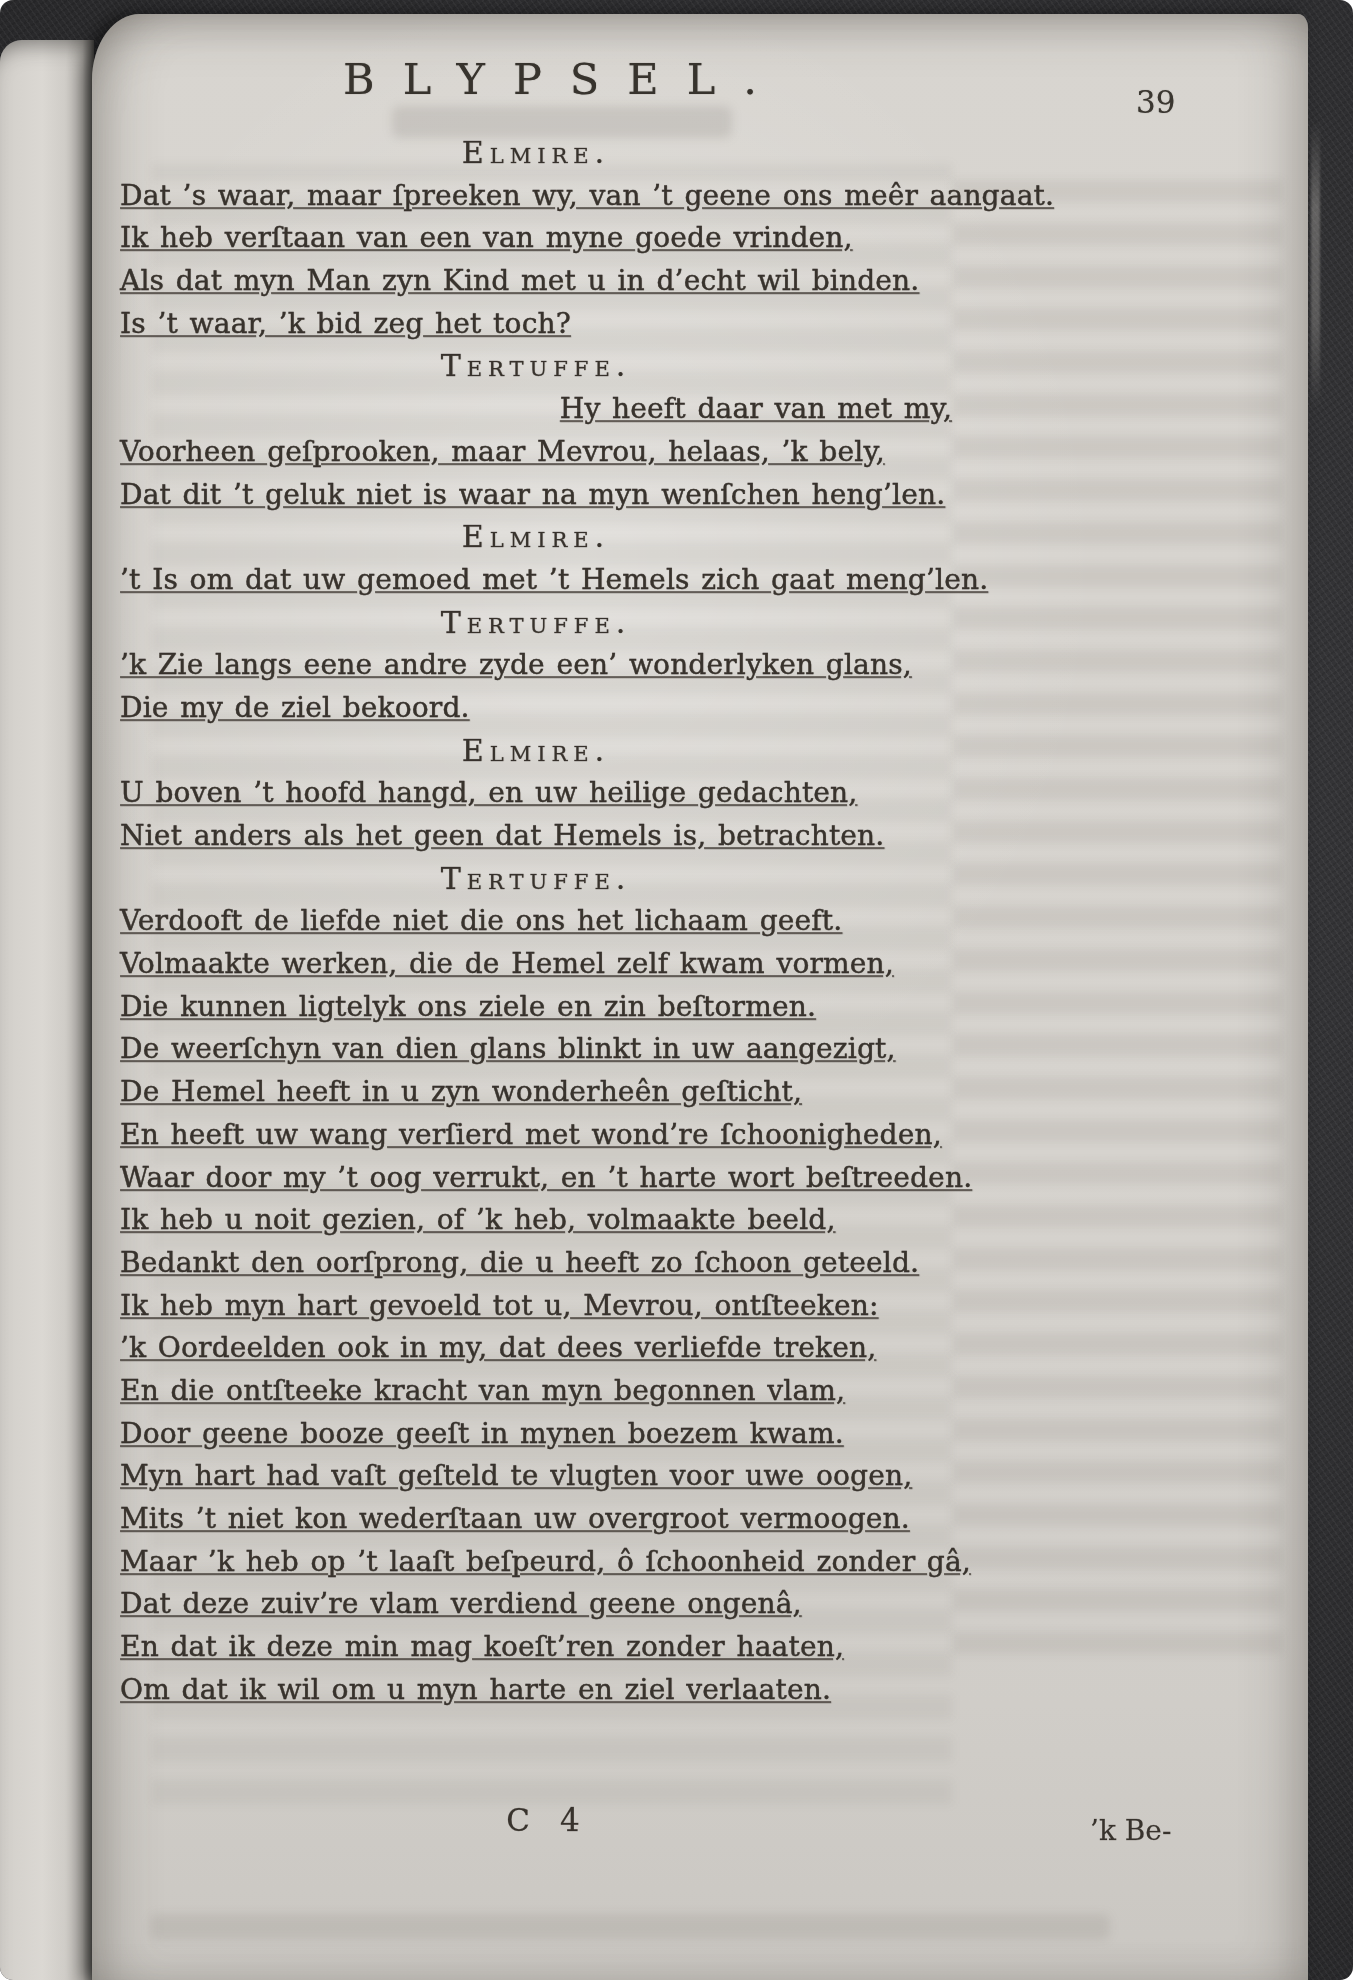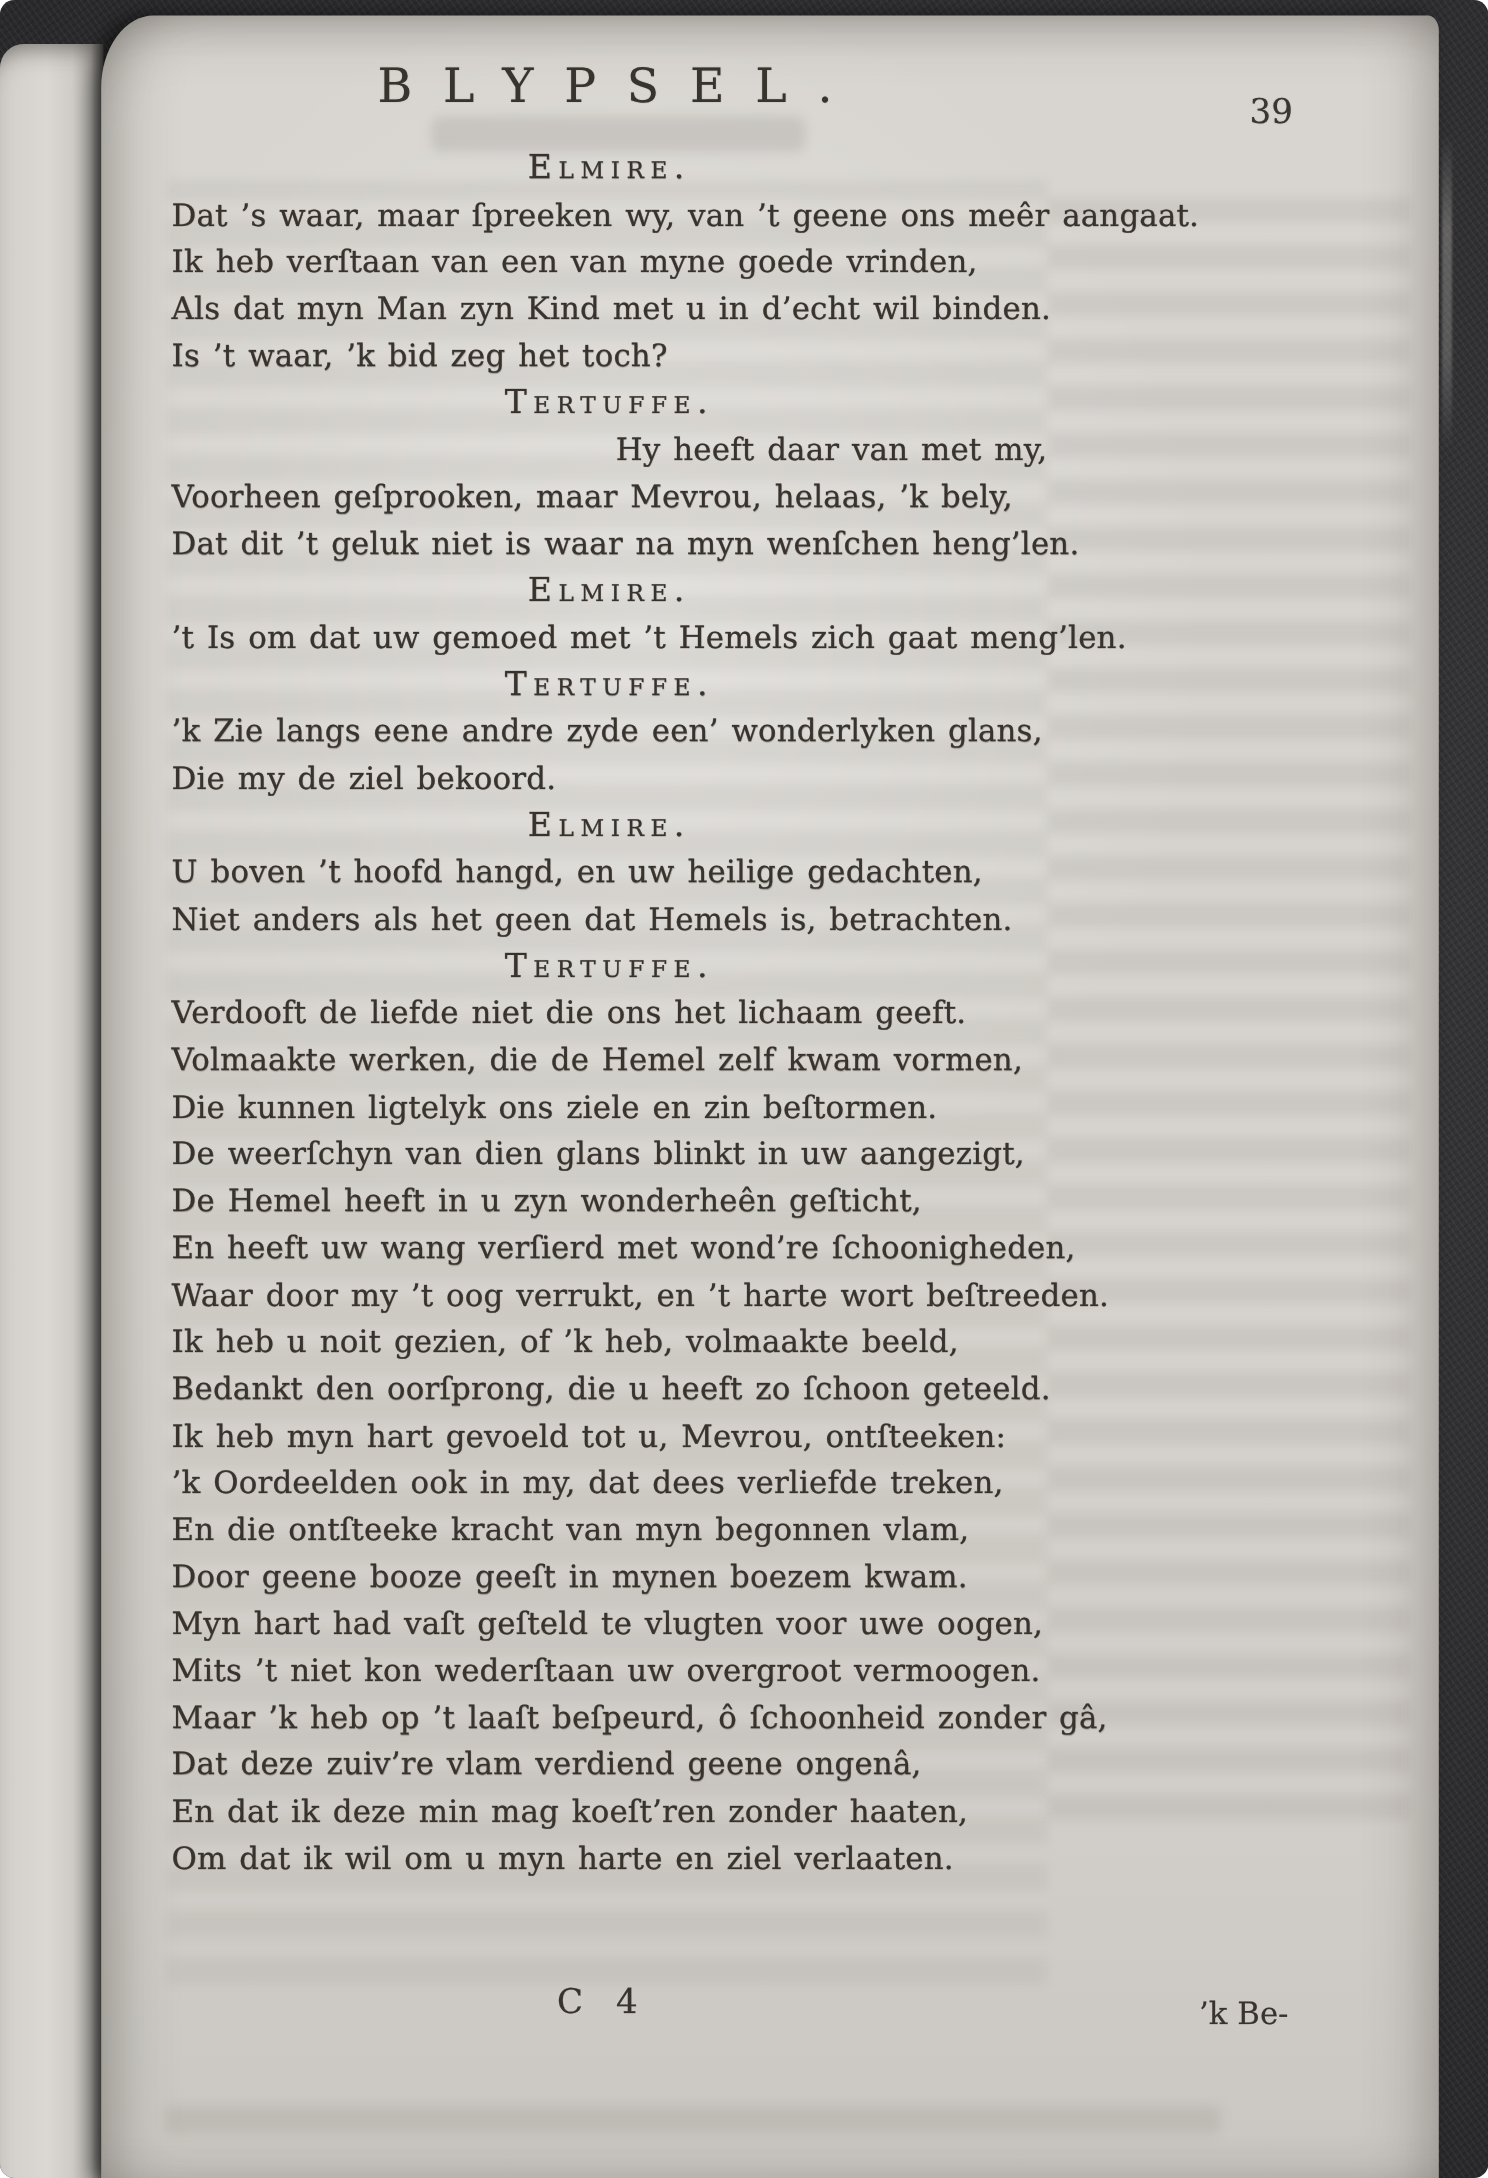--- a/index.html
+++ b/index.html
@@ -55,32 +55,33 @@
     position:absolute;left:1044px;top:70px;
     font-size:31px;color:#3a3630;
     text-shadow:0 0 1px rgba(58,54,48,.5);
   }
   .text-block{
     position:absolute;left:28px;top:118px;width:832px;
     color:#38332d;
     -webkit-text-stroke:0.35px rgba(56,50,44,.55);
     text-shadow:0.3px 0.4px 0.9px rgba(56,50,44,.42);
   }
-  .speech{display:block;margin-left:36px;}
+  .speech{display:block;}
   .speaker{
     display:block;height:42.7px;line-height:42.7px;
     text-align:center;
     font-variant:small-caps;
     font-size:30px;letter-spacing:6px;
     white-space:nowrap;
   }
   .line{
     display:block;height:42.7px;line-height:42.7px;
     font-size:28px;letter-spacing:.2px;word-spacing:2.5px;
     white-space:nowrap;
+    text-decoration:underline;
   }
   .line.right{text-align:right;}
   .signature{
     position:absolute;left:40px;top:1788px;width:832px;
     text-align:center;font-size:31px;letter-spacing:10px;
     color:#38332d;-webkit-text-stroke:0.35px rgba(56,50,44,.55);
   }
   .catchword{
     position:absolute;left:998px;top:1800px;
     font-size:28px;color:#38332d;

